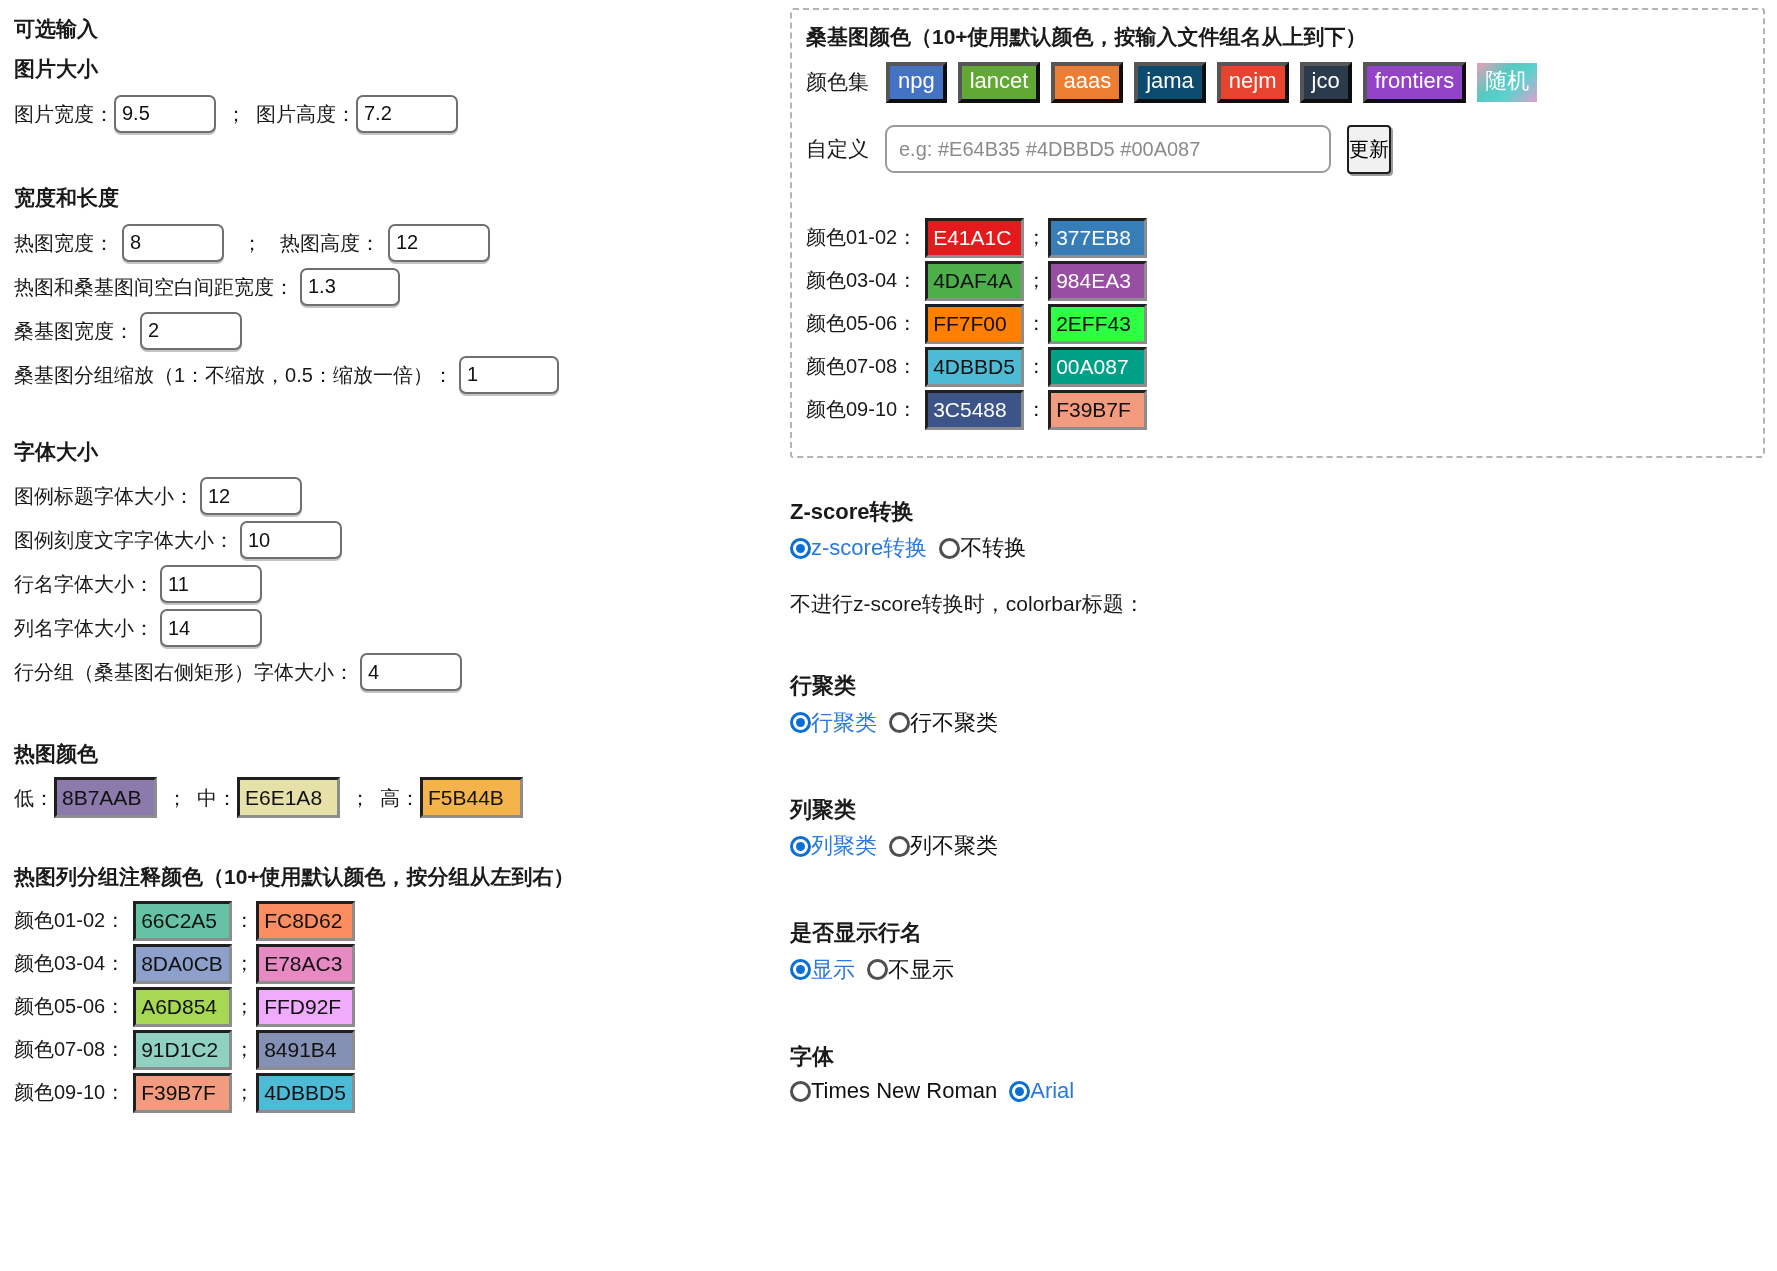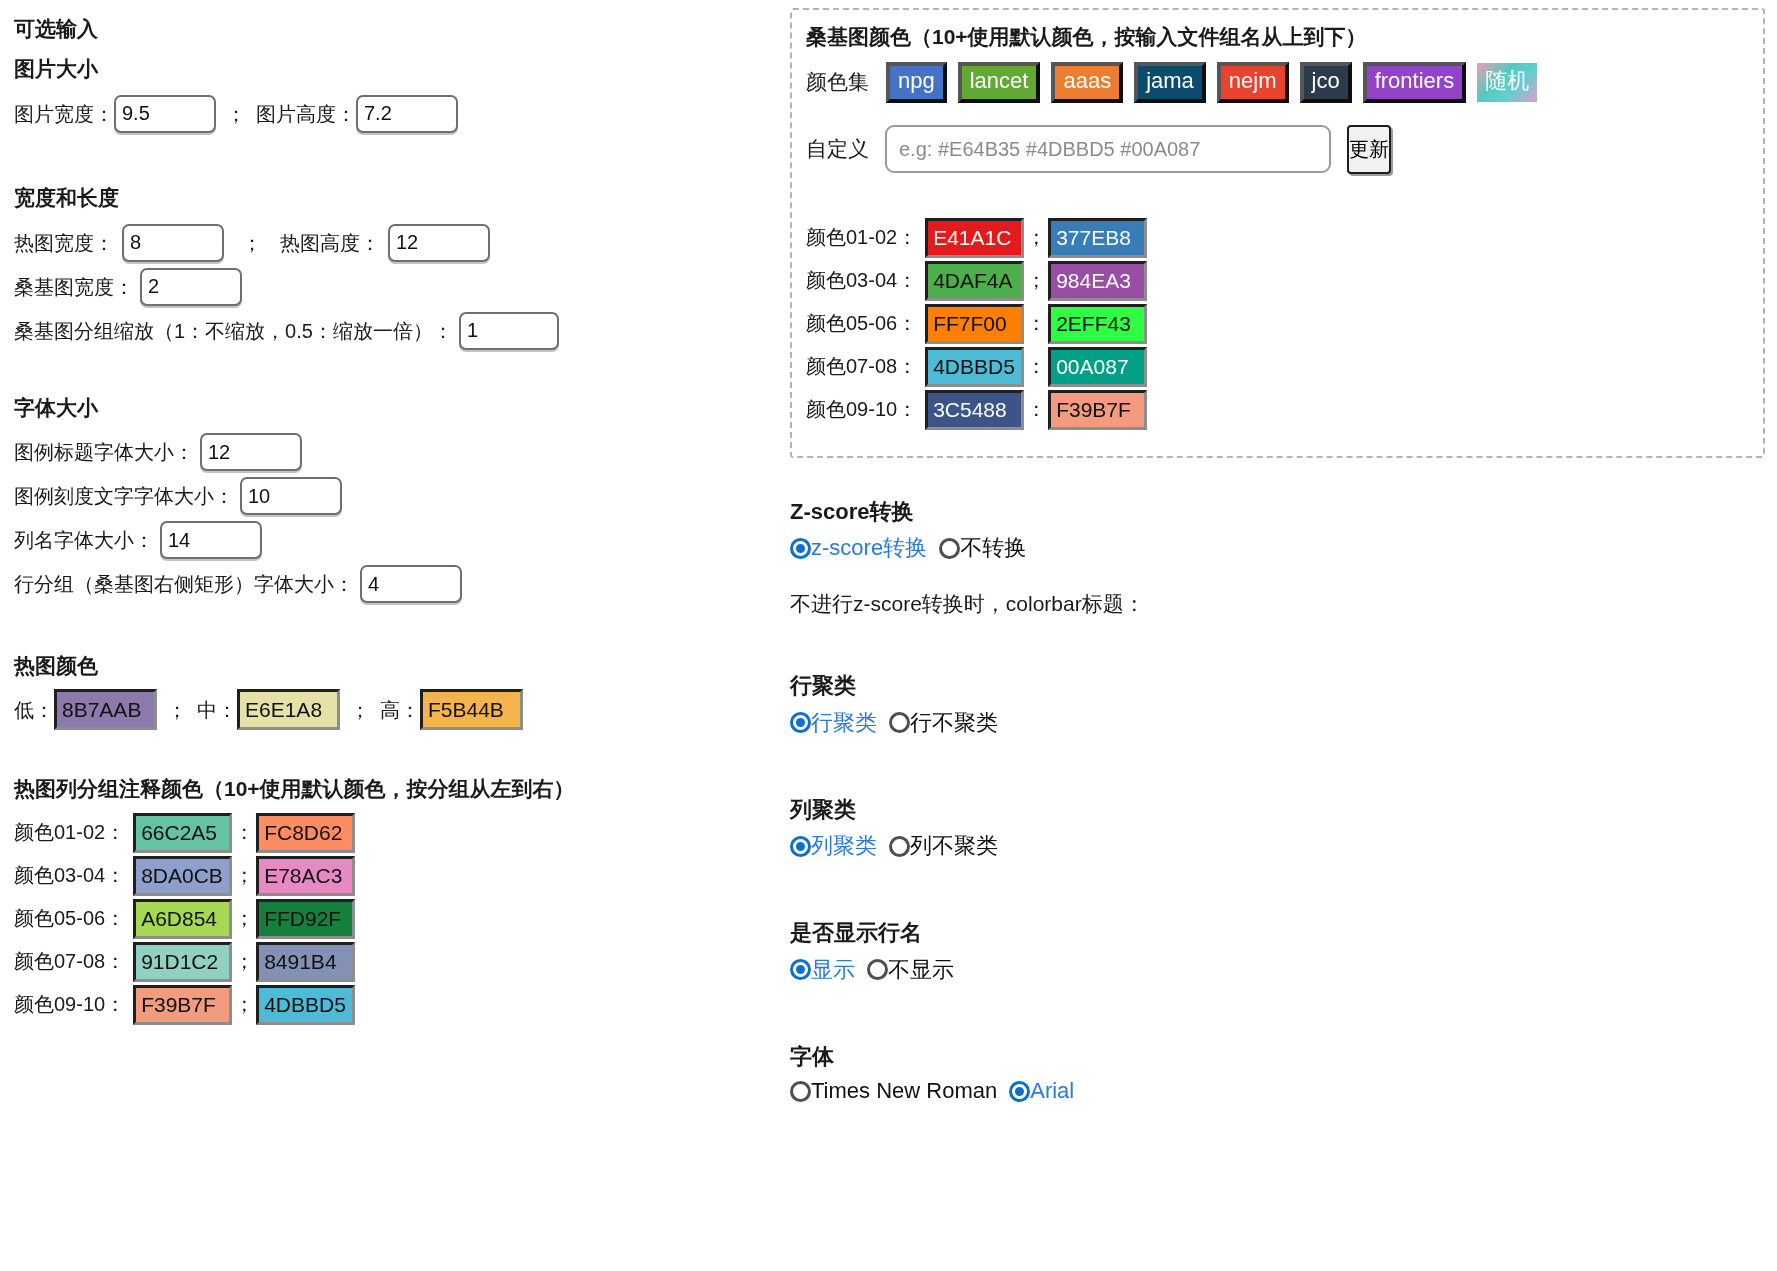--- a/index.html
+++ b/index.html
@@ -68,20 +68,24 @@
     <div class="b" style="margin-top:52px;">宽度和长度</div>
 
     <div class="row" style="margin-top:13px;gap:8px;">
       <span class="lbl">热图宽度：</span>
       <input class="ti" value="8" style="">
       <span class="sep">；</span>
       <span class="lbl">热图高度：</span>
       <input class="ti" value="12" style="">
     </div>
 
+    <div class="row" style="margin-top:6px;">
+      <span class="lbl">热图和桑基图间空白间距宽度：</span>
+      <input class="ti small" style="margin-left: 6px;" value="1.3">
+    </div>
 
     <div class="row" style="margin-top:6px;">
       <span class="lbl">桑基图宽度：</span>
       <input class="ti" style="margin-left: 6px;" value="2">
     </div>
 
     <div class="row" style="margin-top:6px;">
       <span class="lbl">桑基图分组缩放（1：不缩放，0.5：缩放一倍）：</span>
       <input class="ti small" style="margin-left: 6px;" value="1">
     </div>
@@ -89,20 +93,24 @@
 
     <div class="b" style="margin-top:45px;">字体大小</div>
 
     <div class="row" style="margin-top:12px;">
       <span class="lbl">图例标题字体大小：</span>
       <input class="ti" style="margin-left: 6px;" value="12">
     </div>
     <div class="row" style="margin-top:6px;">
       <span class="lbl">图例刻度文字字体大小：</span>
       <input class="ti" style="margin-left: 6px;" value="10">
+    </div>
+    <div class="row" style="margin-top:6px;">
+      <span class="lbl">行名字体大小：</span>
+      <input class="ti" style="margin-left: 6px;" value="11">
     </div>
     <div class="row" style="margin-top:6px;">
       <span class="lbl">列名字体大小：</span>
       <input class="ti" style="margin-left: 6px;" value="14">
     </div>
     <div class="row" style="margin-top:6px;">
       <span class="lbl">行分组（桑基图右侧矩形）字体大小：</span>
       <input class="ti" style="margin-left: 6px;" value="4">
     </div>
 
@@ -130,21 +138,21 @@
     <div class="crow">
       <span class="lbl">颜色03-04：</span>
       <span class="sw" style="background: rgb(141, 160, 203); color: rgb(17, 17, 17);">8DA0CB</span>
       <span class="csep">；</span>
       <span class="sw" style="background: rgb(231, 138, 195); color: rgb(17, 17, 17);">E78AC3</span>
     </div>
     <div class="crow">
       <span class="lbl">颜色05-06：</span>
       <span class="sw" style="background: rgb(166, 216, 84); color: rgb(17, 17, 17);">A6D854</span>
       <span class="csep">；</span>
-      <span class="sw" style="background: #15803d; color: rgb(17, 17, 17);">FFD92F</span>
+      <span class="sw" style="background: #f0abfc; color: rgb(17, 17, 17);">FFD92F</span>
     </div>
     <div class="crow">
       <span class="lbl">颜色07-08：</span>
       <span class="sw" style="background: rgb(145, 209, 194); color: rgb(17, 17, 17);">91D1C2</span>
       <span class="csep">；</span>
       <span class="sw" style="background: rgb(132, 145, 180); color: rgb(17, 17, 17);">8491B4</span>
     </div>
     <div class="crow">
       <span class="lbl">颜色09-10：</span>
       <span class="sw" style="background: rgb(243, 155, 127); color: rgb(17, 17, 17);">F39B7F</span>

